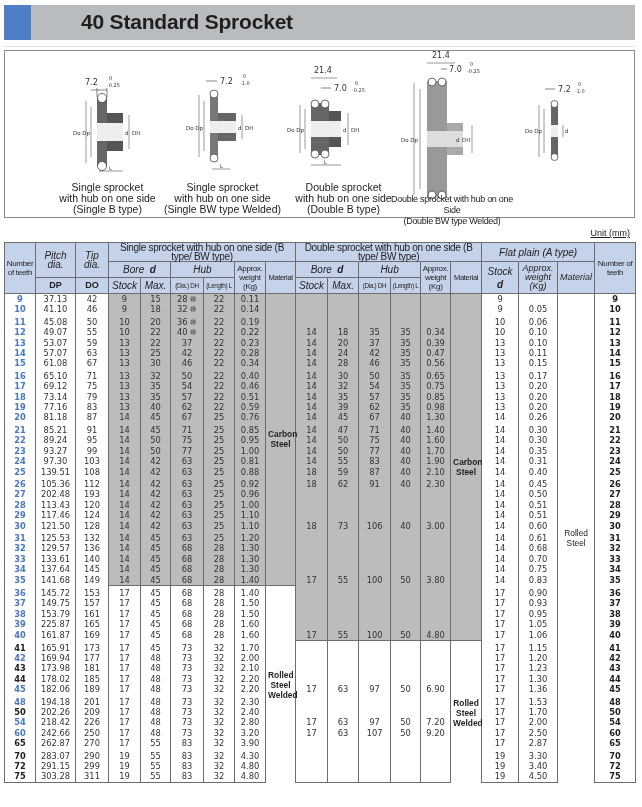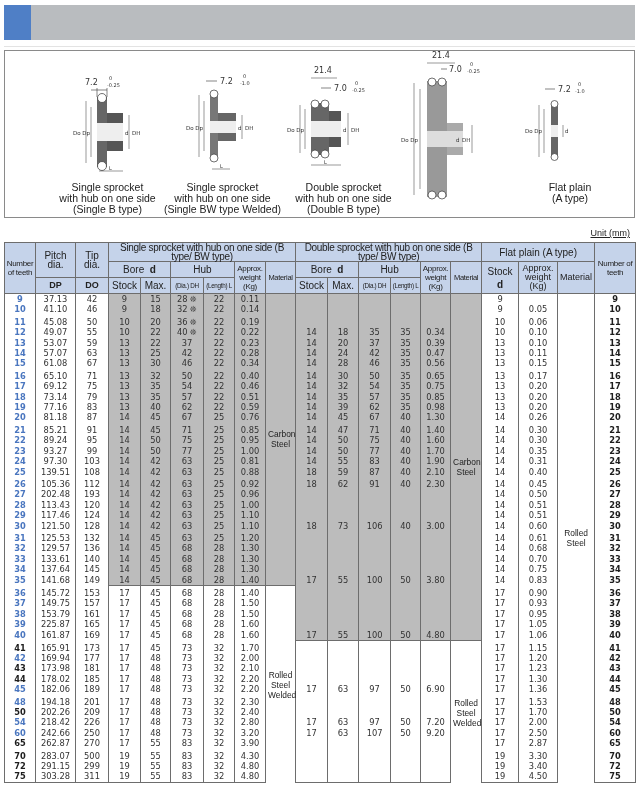--- a/index.html
+++ b/index.html
@@ -10,38 +10,39 @@
   .topline { position: absolute; left: 4px; top: 46px; width: 631px; height: 1px; background: #e3e3e3; }
   .diagrams { position: absolute; left: 4px; top: 50px; width: 631px; height: 168px; border: 1px solid #8a8a8a; background: #fff; }
   .diag { position: absolute; top: 0; height: 166px; }
   .diag .caption { position: absolute; left: 0; right: 0; text-align: center; font-size: 10.5px; line-height: 11px; color: #222; }
   .diag .caption.small { font-size: 9px; letter-spacing: -0.3px; }
   .diag svg { position: absolute; }
   .unit { position: absolute; right: 12px; top: 228px; font-size: 9px; color: #222; text-decoration: underline; }
   table.spec { position: absolute; left: 4px; top: 242px; width: 631px; border-collapse: collapse; table-layout: fixed; font-size: 8.6px; }
   table.spec th { background: #c5d3ea; border: 1px solid #6d6d6d; font-weight: normal; color: #222; padding: 0; line-height: 9px; vertical-align: middle; text-align: center; }
   table.spec th.grp { font-size: 10px; letter-spacing: -0.3px; height: 16px; }
-  table.spec th.big { font-size: 10px; }
+  table.spec th.big { font-size: 10px; font-style: italic; }
   table.spec th.sym { font-weight: bold; font-size: 9px; }
   table.spec th.tiny { font-size: 6.3px; letter-spacing: -0.3px; }
   table.spec td { border-left: 1px solid #6d6d6d; border-right: 1px solid #6d6d6d; padding: 0 2px; text-align: center; height: 10.4px; line-height: 10.4px; font-family: "DejaVu Sans", sans-serif; font-size: 8.3px; color: #333; white-space: nowrap; }
   table.spec td.teeth { font-weight: bold; color: #4a76bf; }
   table.spec td.teeth.dark { color: #1d1d1d; }
   table.spec td.teethR { font-weight: bold; color: #1d1d1d; text-align: center; }
   table.spec td.g { background: #bcbcbc; }
-  table.spec td.mat { font-family: "Liberation Sans", sans-serif; font-size: 8.4px; line-height: 10px; white-space: normal; color: #222; font-weight: normal; }
+  table.spec td.mat { font-family: "Liberation Sans", sans-serif; font-size: 8.4px; line-height: 10px; white-space: normal; color: #222; font-weight: bold; }
   table.spec td.mat.plain { font-weight: normal; }
   table.spec tr.gap td { padding-top: 2px; }
   table.spec tr.last td { border-bottom: 1px solid #6d6d6d; }
 </style>
 </head>
 <body>
 
 <div class="titlebar">
   <div class="accent"></div>
+  <div class="title">40 Standard Sprocket</div>
 </div>
 <div class="topline"></div>
 
 <div class="diagrams">
 
   <div class="diag" style="left:40px;width:125px;">
     <svg width="125" height="130" viewBox="0 0 125 130">
       <line x1="52" y1="37" x2="52" y2="46" stroke="#333" stroke-width="0.6"></line>
       <line x1="62" y1="37" x2="62" y2="46" stroke="#333" stroke-width="0.6"></line>
       <line x1="46" y1="39" x2="62" y2="39" stroke="#333" stroke-width="0.6"></line>
@@ -142,42 +143,42 @@
       <circle cx="55" cy="144" r="4" fill="#fff" stroke="#333" stroke-width="0.7"></circle>
       <rect x="60" y="72" width="16" height="32" fill="#aaa"></rect>
       <rect x="40" y="80" width="36" height="16" fill="#ddd"></rect>
       <line x1="33" y1="38" x2="33" y2="138" stroke="#333" stroke-width="0.5"></line>
       <line x1="27" y1="32" x2="27" y2="144" stroke="#333" stroke-width="0.5"></line>
       <line x1="85" y1="74" x2="85" y2="102" stroke="#333" stroke-width="0.5"></line>
       <text x="14" y="91" font-size="5.5" fill="#333" font-family="DejaVu Sans, sans-serif">Do Dp</text>
       <text x="69" y="91" font-size="5.5" fill="#333" font-family="DejaVu Sans, sans-serif">d</text>
       <text x="75" y="91" font-size="5.5" fill="#333" font-family="DejaVu Sans, sans-serif">DH</text>
     </svg>
+    <div class="caption small" style="top:143px;">
+      <div>Double sprocket with hub on one Side</div>
+      <div>(Double BW type Welded)</div>
+    </div>
   </div>
 
   <div class="diag" style="left:510px;width:110px;">
     <svg width="110" height="130" viewBox="0 0 110 130">
       <line x1="30" y1="38" x2="40" y2="38" stroke="#333" stroke-width="0.6"></line>
       <text x="43" y="41" font-size="8" fill="#333" font-family="DejaVu Sans, sans-serif">7.2</text>
       <text x="63" y="35" font-size="5" fill="#333" font-family="DejaVu Sans, sans-serif">0</text>
       <text x="60" y="42" font-size="5" fill="#333" font-family="DejaVu Sans, sans-serif">-1.0</text>
       <rect x="36" y="52" width="7" height="55" fill="#666"></rect>
       <circle cx="39.5" cy="53" r="3.5" fill="#fff" stroke="#333" stroke-width="0.7"></circle>
       <circle cx="39.5" cy="106" r="3.5" fill="#fff" stroke="#333" stroke-width="0.7"></circle>
       <rect x="36" y="74" width="7" height="12" fill="#eee"></rect>
       <line x1="29" y1="58" x2="29" y2="102" stroke="#333" stroke-width="0.5"></line>
       <line x1="24" y1="54" x2="24" y2="106" stroke="#333" stroke-width="0.5"></line>
       <line x1="48" y1="74" x2="48" y2="86" stroke="#333" stroke-width="0.5"></line>
       <text x="10" y="82" font-size="5.5" fill="#333" font-family="DejaVu Sans, sans-serif">Do Dp</text>
       <text x="50" y="82" font-size="5.5" fill="#333" font-family="DejaVu Sans, sans-serif">d</text>
     </svg>
-    <div class="caption" style="top:131px;">
-      <div>Flat plain</div>
-      <div>(A type)</div>
-    </div>
   </div>
 </div>
 
 <div class="unit">Unit (mm)</div>
 
 <table class="spec" id="spec">
   <colgroup>
     <col style="width:31px">
       <col style="width:40px">
       <col style="width:33px">
@@ -995,21 +996,21 @@
         <td></td>
         <td></td>
         <td></td>
         <td>17</td>
         <td>2.87</td>
         <td class="teethR">65</td>
       </tr>
       <tr class="gap">
         <td class="teeth dark">70</td>
         <td>283.07</td>
-        <td>500</td>
+        <td>290</td>
         <td>19</td>
         <td>55</td>
         <td>83</td>
         <td>32</td>
         <td>4.30</td>
         <td></td>
         <td></td>
         <td></td>
         <td></td>
         <td></td>

